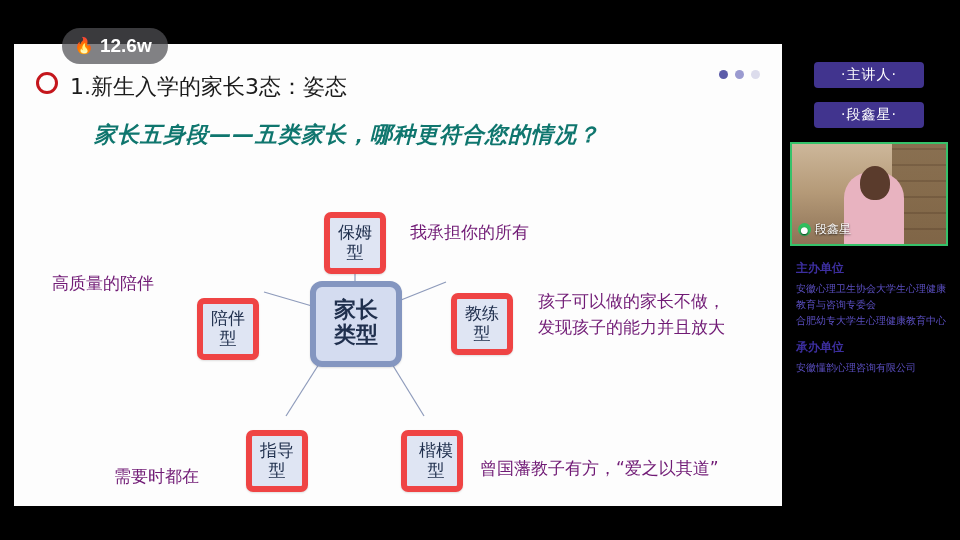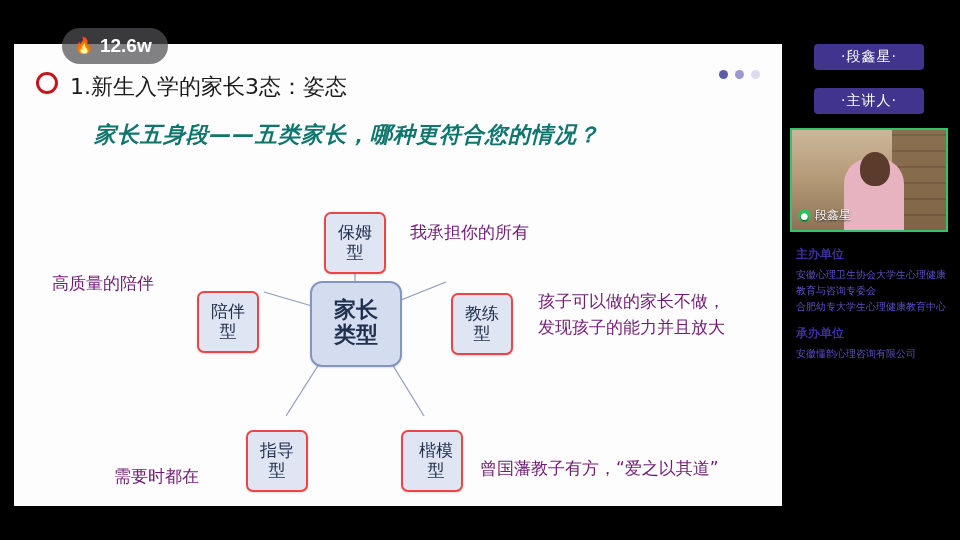--- a/index.html
+++ b/index.html
@@ -110,21 +110,21 @@
   }
   #diagram svg {
     position: absolute;
     left: 0;
     top: 0;
   }
   .node {
     position: absolute;
     box-sizing: border-box;
     background: #dfe5f3;
-    border: 2px solid #ef4444;
+    border: 6px solid #ef4444;
     border-radius: 7px;
     color: #20304e;
     display: flex;
     flex-direction: column;
     align-items: center;
     justify-content: center;
     font-family: "DejaVu Sans", sans-serif;
     line-height: 1.15;
     box-shadow: 0 1px 2px rgba(0,0,0,0.12);
   }
@@ -303,42 +303,42 @@
       <div class="node leaf" style="left:387px;top:386px;padding-left:8px;">
         <span>楷模</span>
         <span>型</span>
       </div>
 
       <div class="node leaf" style="left:232px;top:386px;">
         <span>指导</span>
         <span>型</span>
       </div>
 
-      <div class="node leaf" style="left:183px;top:247px;">
+      <div class="node leaf" style="left:183px;top:254px;">
         <span>陪伴</span>
         <span>型</span>
       </div>
 
       <div class="node center" style="left:296px;top:237px;font-family:Liberation Mono, monospace;">
         <span>家长</span>
         <span>类型</span>
       </div>
 
       <div class="note" style="left:396px;top:176px;">我承担你的所有</div>
       <div class="note" style="left:524px;top:245px;">孩子可以做的家长不做，
 发现孩子的能力并且放大</div>
       <div class="note" style="left:466px;top:412px;">曾国藩教子有方，“爱之以其道”</div>
       <div class="note" style="left:100px;top:420px;">需要时都在</div>
       <div class="note" style="left:38px;top:227px;">高质量的陪伴</div>
     </div>
   </div>
 
   <div id="rightcol">
+    <div class="pill first">·主讲人·</div>
     <div class="pill">·段鑫星·</div>
-    <div class="pill first">·主讲人·</div>
 
     <div class="camera">
       <div class="cam-shelf"></div>
       <div class="cam-person"></div>
       <div class="cam-head"></div>
       <div class="cam-name">
         <span class="mic">●</span>
         <span>段鑫星</span>
       </div>
     </div>

